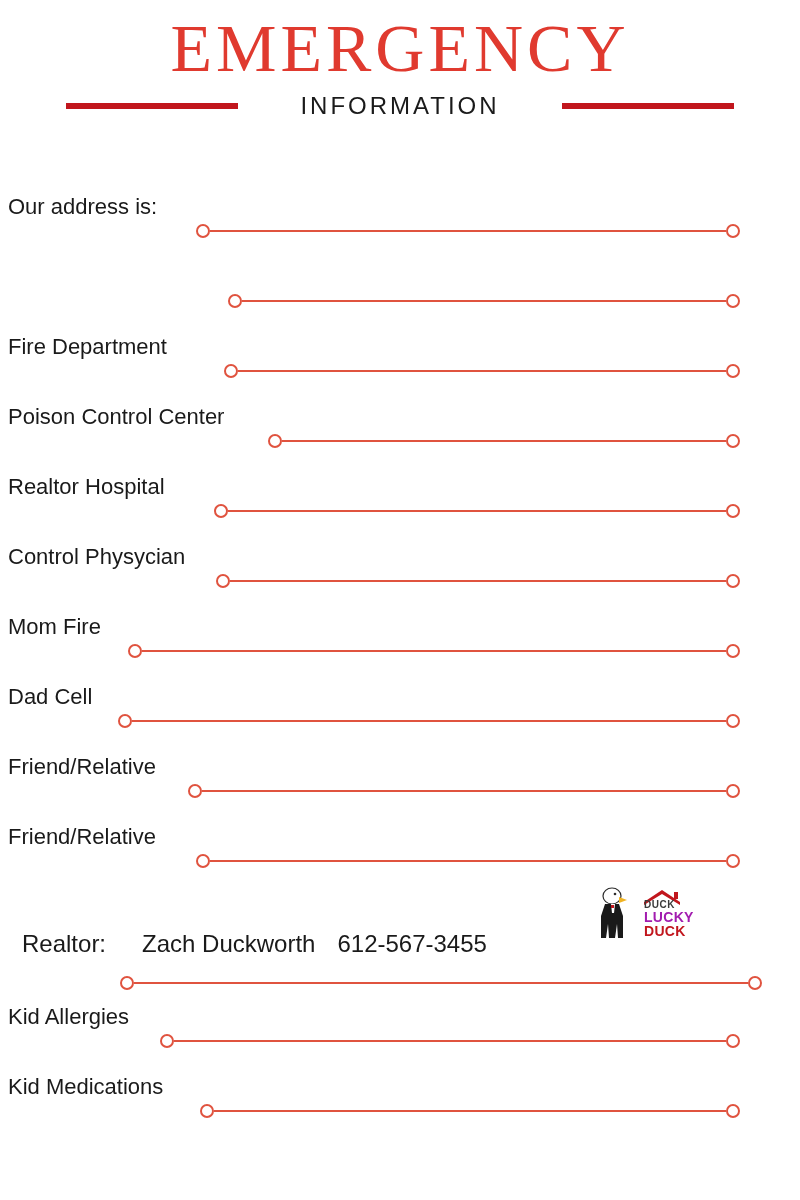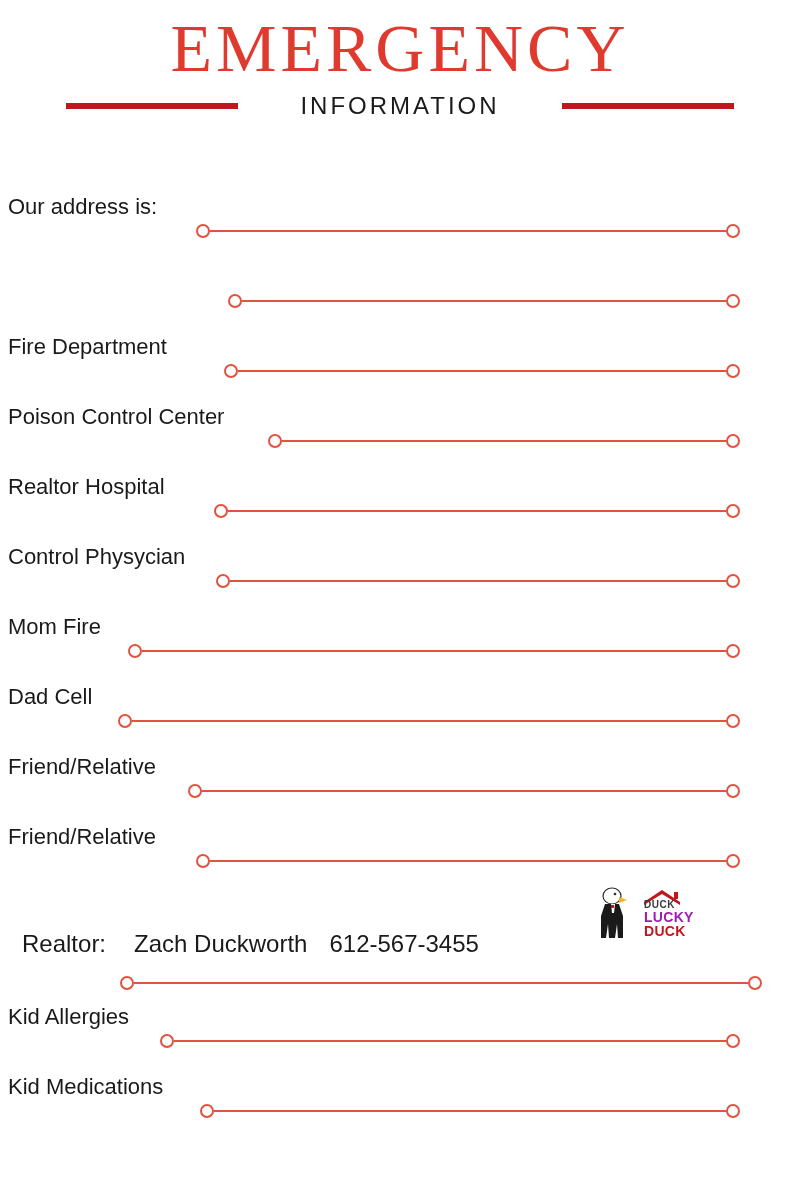--- a/index.html
+++ b/index.html
@@ -102,21 +102,21 @@
     height: 110px;
   }
   .realtor-text {
     position: absolute;
     left: 22px;
     top: 44px;
     font-size: 24px;
     color: #1a1a1a;
     white-space: nowrap;
   }
-  .realtor-text .name { margin-left: 28px; }
+  .realtor-text .name { margin-left: 36px; }
   .realtor-text .phone { margin-left: 22px; }
   .realtor-line {
     position: absolute;
     left: 120px;
     right: 38px;
     top: 88px;
     height: 18px;
     display: flex;
     align-items: center;
   }

